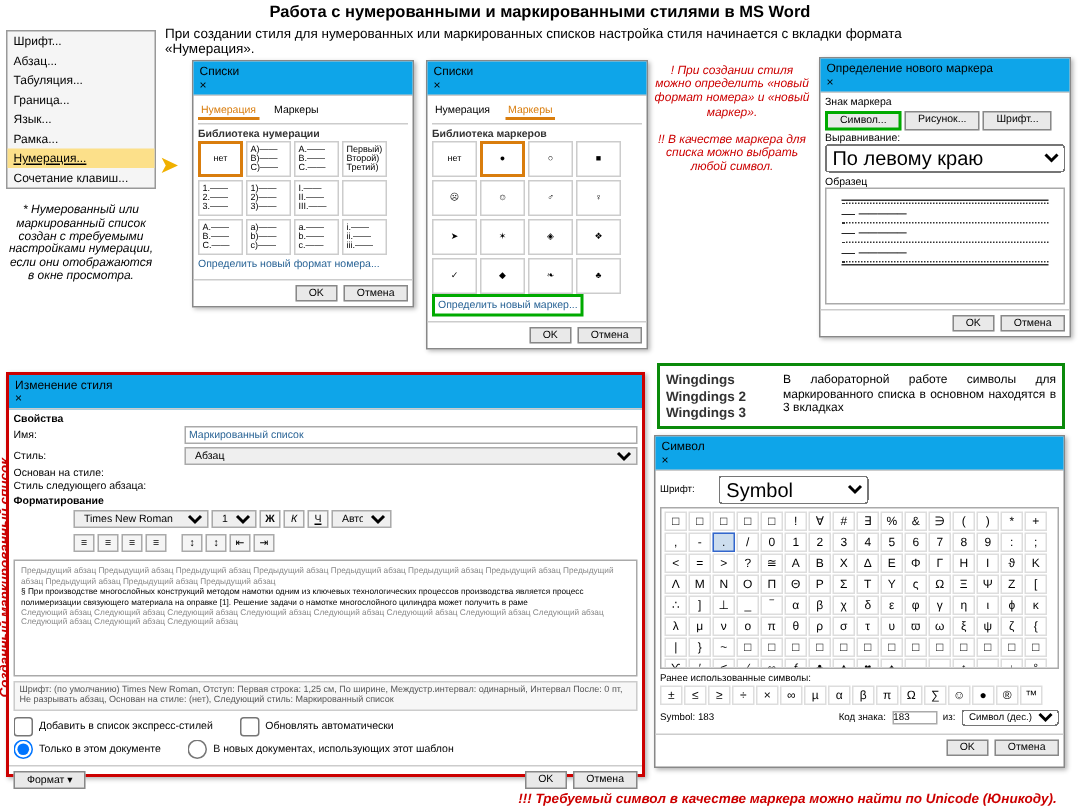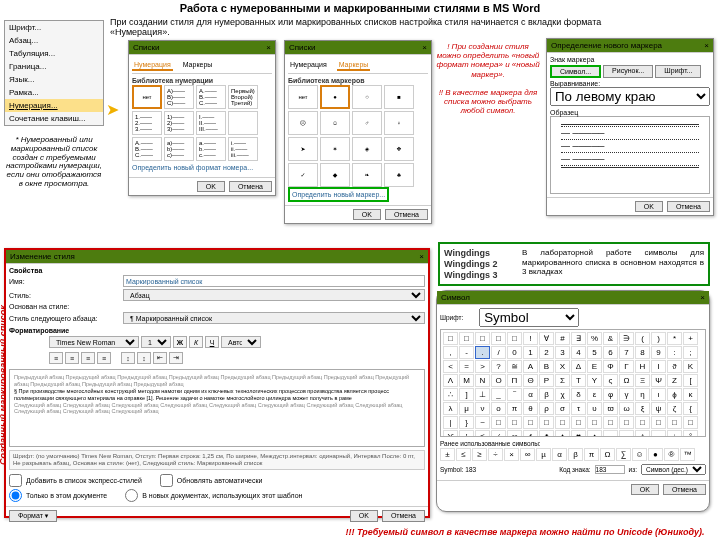--- a/index.html
+++ b/index.html
@@ -7,21 +7,21 @@
   .title { font-weight: bold; font-size: 11px; text-align: center; padding: 2px 0; }
   .intro { font-size: 9px; padding: 1px 110px 2px 110px; line-height: 1.15; }
 
   .menu-strip { position: absolute; left: 4px; top: 20px; width: 100px; border: 1px solid #999; background: #f5f5f5; }
   .menu-item { padding: 2px 4px; font-size: 8px; cursor: pointer; }
   .menu-item.sel { background: #fce08a; text-decoration: underline; }
 
   .note1 { position: absolute; left: 4px; top: 136px; width: 100px; font-style: italic; font-size: 8px; text-align: center; line-height: 1.1; }
 
   .dlg { position: absolute; background: #fff; border: 1px solid #888; box-shadow: 1px 1px 3px rgba(0,0,0,0.3); }
-  .dlg-title { background: #4d7c0f; border-bottom: 1px solid #ccc; padding: 2px 4px; font-size: 8px; display: flex; justify-content: space-between; }
+  .dlg-title { background: #0ea5e9; border-bottom: 1px solid #ccc; padding: 2px 4px; font-size: 8px; display: flex; justify-content: space-between; flex-direction: column; }
   .dlg-body { padding: 3px; }
   .tabs { display: flex; gap: 8px; font-size: 7px; padding: 2px 0; border-bottom: 1px solid #ccc; }
   .tab { padding: 1px 2px; }
   .tab.active { border-bottom: 2px solid #d97d0d; color: #d97d0d; }
   .lib-label { font-size: 7px; margin: 3px 0 1px; color: #333; font-weight: bold; }
   .grid { display: grid; gap: 2px; }
   .grid.c4 { grid-template-columns: repeat(4, 30px); }
   .cell { width: 30px; height: 24px; border: 1px solid #ccc; font-size: 6px; display: flex; flex-direction: column; justify-content: center; align-items: flex-start; padding: 1px 2px; background: #fff; line-height: 1; }
   .cell.center { align-items: center; }
   .cell.sel { border: 2px solid #d97d0d; }
@@ -45,21 +45,21 @@
   .dlg-style .row { display: flex; align-items: center; gap: 4px; padding: 1px 0; font-size: 7px; }
   .dlg-style .row label { width: 110px; }
   .dlg-style input[type=text], .dlg-style select { border: 1px solid #aaa; font-size: 7px; padding: 0 2px; height: 12px; }
   .preview { border: 1px solid #aaa; height: 78px; margin: 3px 0; padding: 4px; font-size: 5.5px; color: #888; line-height: 1.25; overflow: hidden; }
   .preview .dark { color: #000; }
   .desc-box { border: 1px solid #ccc; background: #f7f7f7; padding: 2px 3px; font-size: 6px; color: #555; line-height: 1.2; }
   .toolbar { display: flex; gap: 2px; align-items: center; padding: 2px 0; margin-left: 40px; }
   .tb-btn { border: 1px solid #aaa; width: 14px; height: 12px; font-size: 7px; display: flex; align-items: center; justify-content: center; background: #f5f5f5; }
   .side-label { position: absolute; left: -2px; top: 260px; color: #c00; font-style: italic; font-size: 9px; font-weight: bold; writing-mode: vertical-rl; transform: rotate(180deg); height: 250px; text-align: center; }
 
-  .dlg-symbol { left: 436px; top: 290px; width: 274px; height: 222px; border-radius: 10px; }
+  .dlg-symbol { left: 436px; top: 290px; width: 274px; height: 222px; }
   .sym-grid { display: grid; grid-template-columns: repeat(16, 15px); grid-auto-rows: 13px; gap: 1px; border: 1px solid #aaa; padding: 2px; font-size: 8px; max-height: 108px; overflow: hidden; }
   .sym { border: 1px solid #ddd; display: flex; align-items: center; justify-content: center; cursor: pointer; }
   .sym.sel { background: #cde; border: 1px solid #36c; }
   .recent-label { font-size: 6.5px; margin-top: 3px; }
   .recent-grid { display: grid; grid-template-columns: repeat(16, 15px); grid-auto-rows: 13px; gap: 1px; padding: 1px 0; font-size: 8px; }
   .sym-bottom { display: flex; gap: 4px; align-items: center; font-size: 6.5px; padding: 2px 0; }
 
   .final-note { position: absolute; left: 340px; bottom: 3px; width: 370px; color: #c00; font-style: italic; font-weight: bold; font-size: 9px; text-align: center; }
 
   .arrow-y { position: absolute; color: #f0b000; font-size: 16px; }
@@ -259,21 +259,20 @@
       </div>
     <div class="row">
         <label>Стиль:</label>
         <select style="flex:1"><option>Абзац</option></select>
       </div>
     <div class="row">
         <label>Основан на стиле:</label>
       </div>
     <div class="row">
         <label>Стиль следующего абзаца:</label>
-        <select style="flex:1"><option>¶ Маркированный список</option></select>
       </div>
     <div style="font-size:7px; font-weight:bold; margin-top:2px">Форматирование</div>
     <div class="toolbar">
       <select style="width:90px"><option>Times New Roman</option></select>
       <select style="width:30px"><option>10</option></select>
       <div class="tb-btn">
           <b>Ж</b>
         </div>
       <div class="tb-btn">
           <i>К</i>

